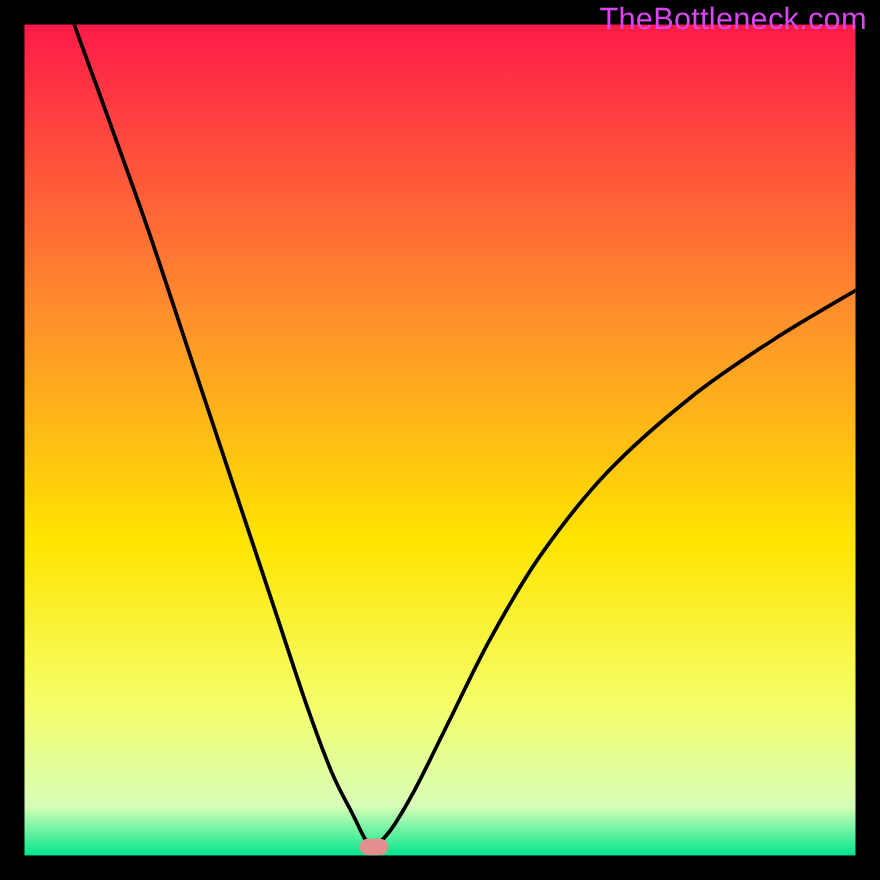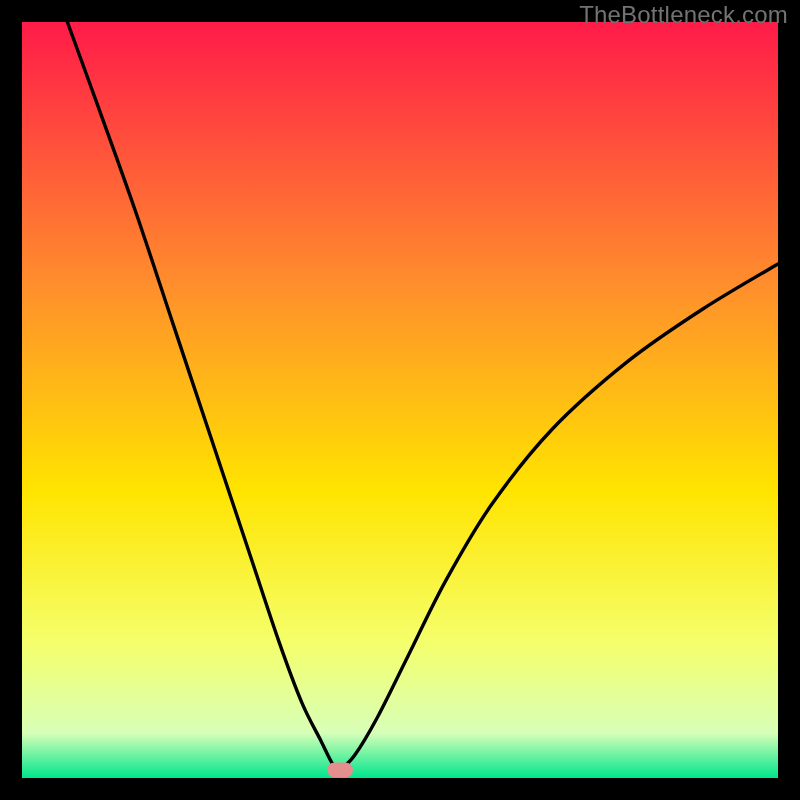--- a/index.html
+++ b/index.html
@@ -28,22 +28,22 @@
     overflow: hidden;
   }
   .gradient {
     position: absolute;
     inset: 0;
   }
   .watermark {
     position: absolute;
     top: 1px;
     right: 12px;
-    color: #737373;
-    font-size: 24px;
+    color: #d946ef;
+    font-size: 28px;
     letter-spacing: 0.2px;
     font-weight: 500;
   }
   svg.curve {
     position: absolute;
     inset: 0;
     width: 100%;
     height: 100%;
   }
   .marker {

